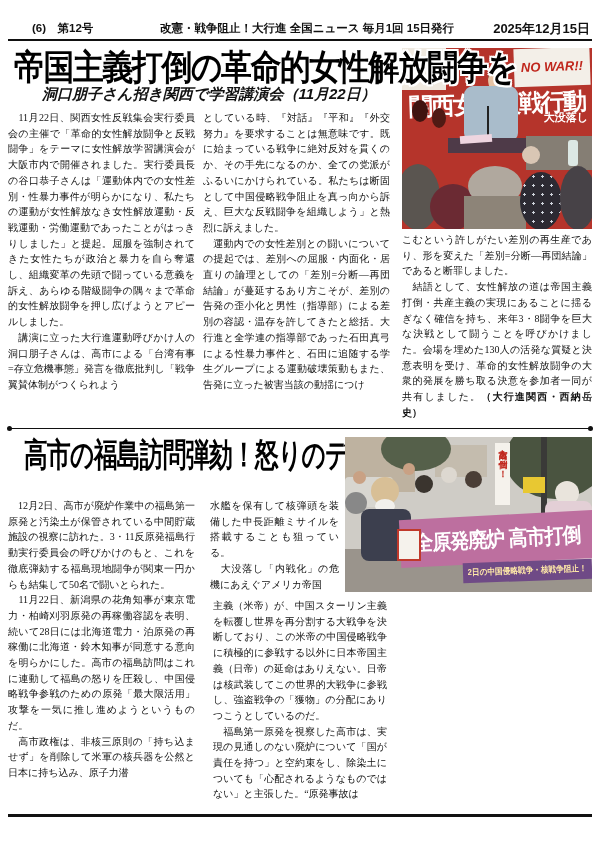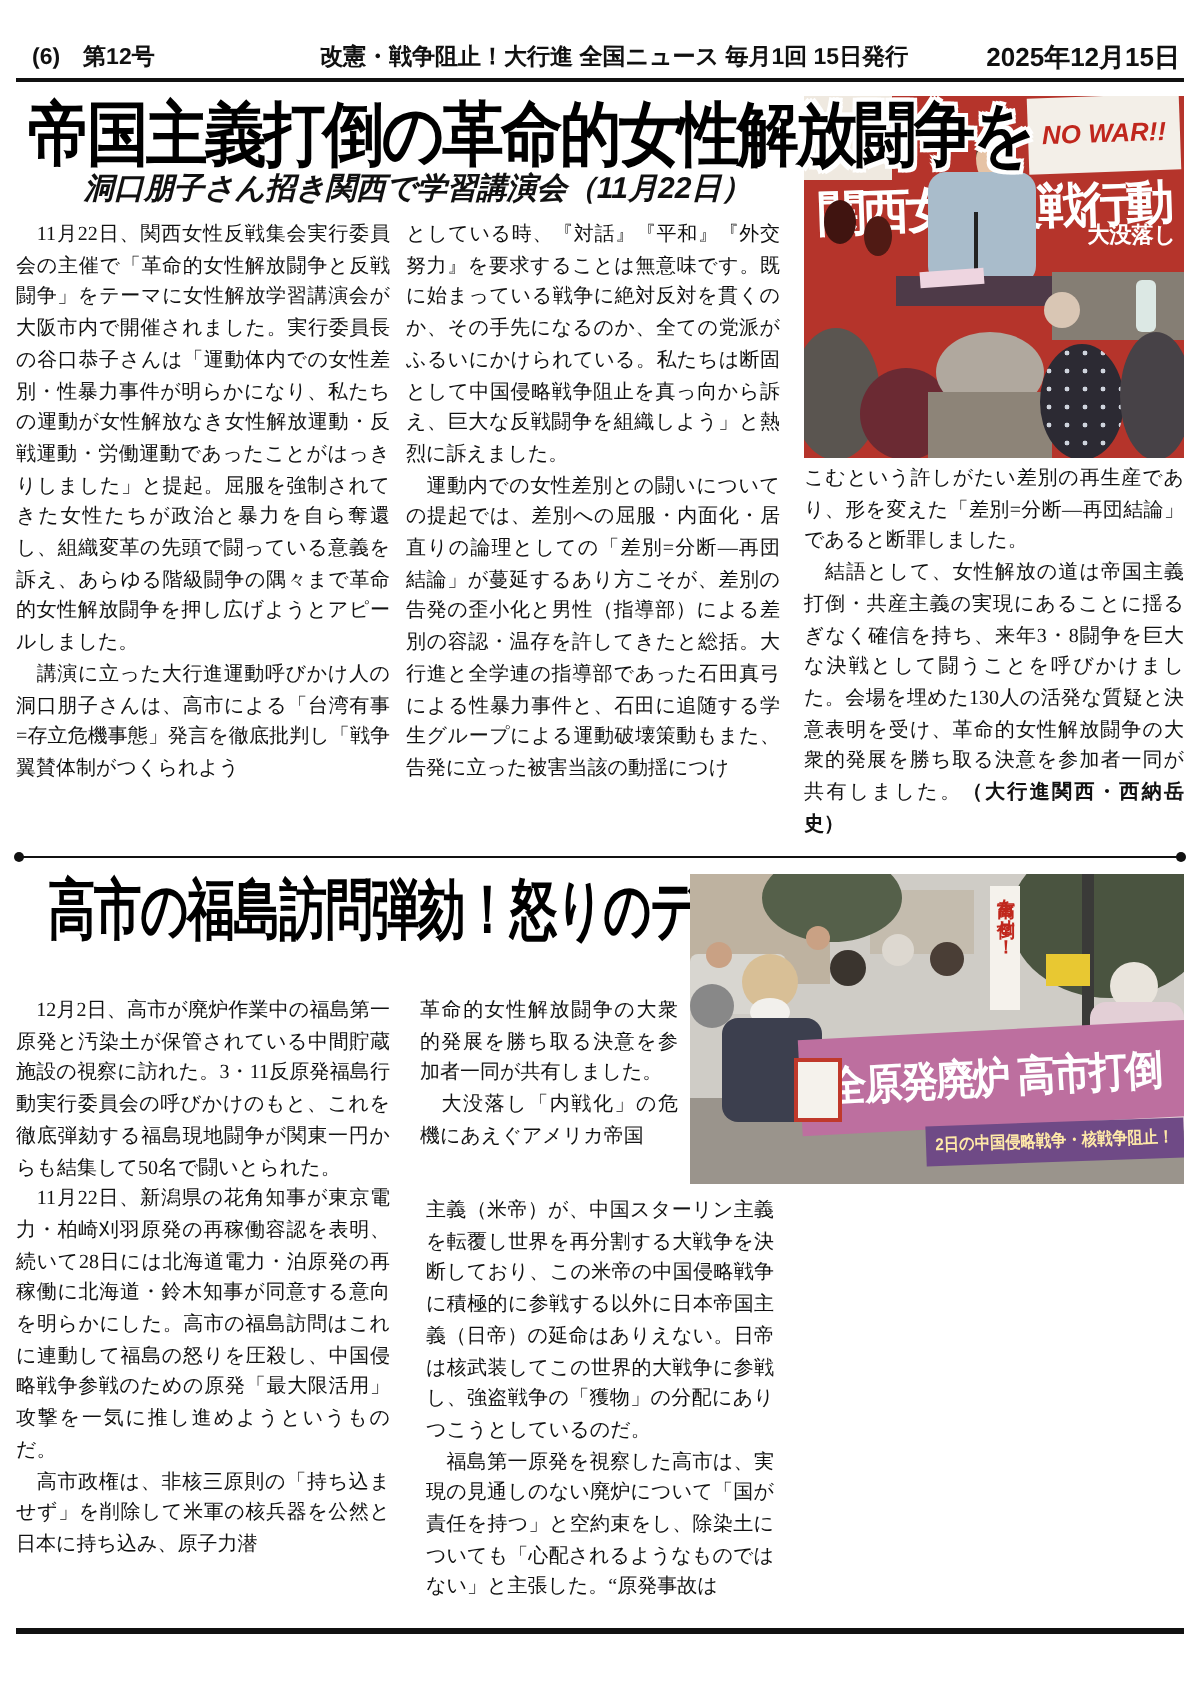--- a/index.html
+++ b/index.html
@@ -47,21 +47,21 @@
   #p2-strip span{font-family:"Liberation Sans",sans-serif;font-weight:bold;font-size:8.5px;color:#ffe9a8;white-space:nowrap;transform:scaleX(.9);}
   #p2-placard{left:150px;top:6px;width:15px;height:62px;background:#f5f2ec;display:flex;justify-content:center;}
   #p2-placard span{writing-mode:vertical-rl;font-family:"Liberation Sans",sans-serif;font-weight:bold;font-size:9px;color:#c0271d;}
   .dot{border-radius:50%;}
 </style>
 </head>
 <body>
 
 <div id="page">
 
-  <div class="abs hdr" style="left:16px;top:21px;">(6)　第12号</div>
+  <div class="abs hdr" style="left:32px;top:21px;">(6)　第12号</div>
   <div class="abs hdr" style="left:160px;top:21px;">改憲・戦争阻止！大行進 全国ニュース 毎月1回 15日発行</div>
   <div class="abs hdr" style="right:10px;top:20px;font-size:13px;margin-left:25px;">2025年12月15日</div>
   <div class="abs" id="hdr-rule"></div>
 
   <div class="abs" id="a1-headline">帝国主義打倒の革命的女性解放闘争を</div>
   <div class="abs" id="a1-subhead">洞口朋子さん招き関西で学習講演会（11月22日）</div>
 
   <div class="abs" id="photo1">
     <div class="ph" style="left:0;top:0;width:44px;height:42px;background:#efe9e0;"></div>
     <div class="ph" id="p1-nowar"><span>NO WAR!!</span></div>
@@ -124,19 +124,19 @@
       </div>
     <div class="ph" id="p2-strip">
         <span>2日の中国侵略戦争・核戦争阻止！</span>
       </div>
     <div class="ph" style="left:52px;top:92px;width:20px;height:28px;background:#f5f2ec;border:2px solid #c0392b;"></div>
   </div>
 
   <div class="abs col" style="left:8px;top:498px;width:187px;height:312px;">　12月2日、高市が廃炉作業中の福島第一原発と汚染土が保管されている中間貯蔵施設の視察に訪れた。3・11反原発福島行動実行委員会の呼びかけのもと、これを徹底弾劾する福島現地闘争が関東一円からも結集して50名で闘いとられた。
 　11月22日、新潟県の花角知事が東京電力・柏崎刈羽原発の再稼働容認を表明、続いて28日には北海道電力・泊原発の再稼働に北海道・鈴木知事が同意する意向を明らかにした。高市の福島訪問はこれに連動して福島の怒りを圧殺し、中国侵略戦争参戦のための原発「最大限活用」攻撃を一気に推し進めようというものだ。
 　高市政権は、非核三原則の「持ち込ませず」を削除して米軍の核兵器を公然と日本に持ち込み、原子力潜</div>
-  <div class="abs col" style="left:210px;top:498px;width:129px;height:96px;">革命的女性解放闘争の大衆的発展を勝ち取る決意を参加者一同が共有しました。
+  <div class="abs col" style="left:210px;top:498px;width:129px;height:96px;">水艦を保有して核弾頭を装備した中長距離ミサイルを搭載することも狙っている。
 　大没落し「内戦化」の危機にあえぐアメリカ帝国</div>
   <div class="abs col" style="left:213px;top:598px;width:174px;height:210px;">主義（米帝）が、中国スターリン主義を転覆し世界を再分割する大戦争を決断しており、この米帝の中国侵略戦争に積極的に参戦する以外に日本帝国主義（日帝）の延命はありえない。日帝は核武装してこの世界的大戦争に参戦し、強盗戦争の「獲物」の分配にありつこうとしているのだ。
 　福島第一原発を視察した高市は、実現の見通しのない廃炉について「国が責任を持つ」と空約束をし、除染土についても「心配されるようなものではない」と主張した。“原発事故は</div>
 
   <div class="abs" id="bottom-rule"></div>
 </div>
 
 </body></html>

